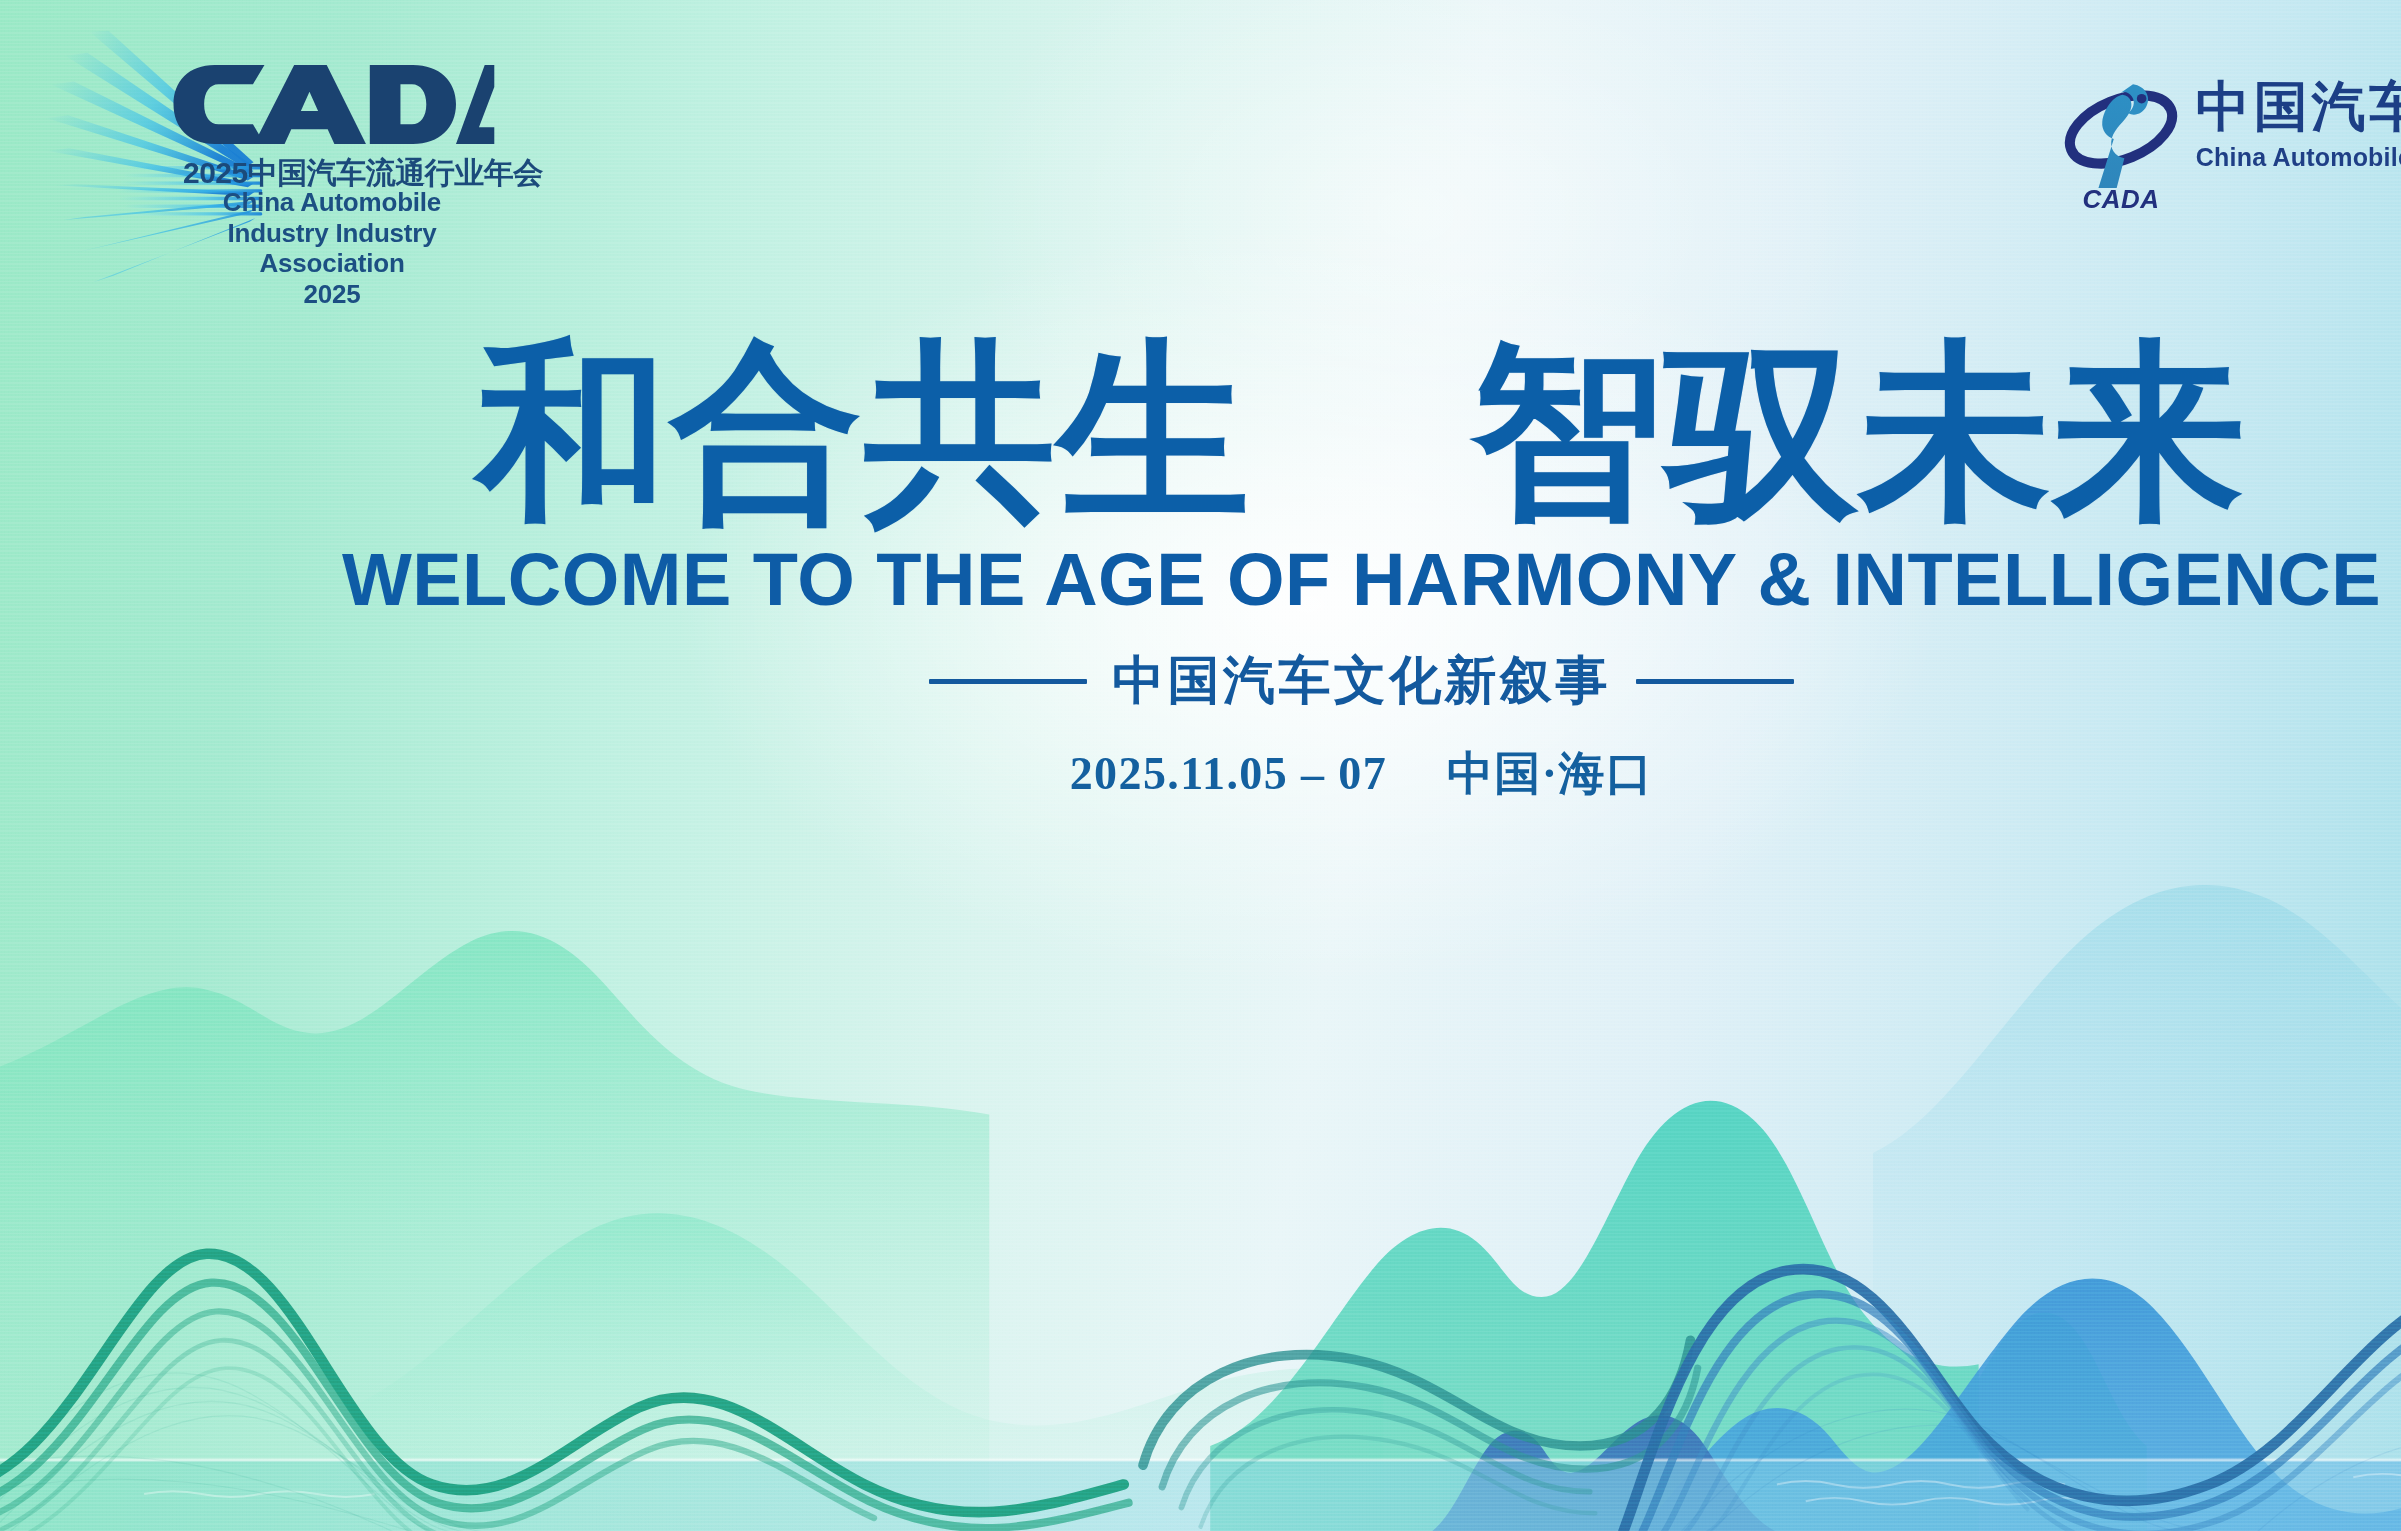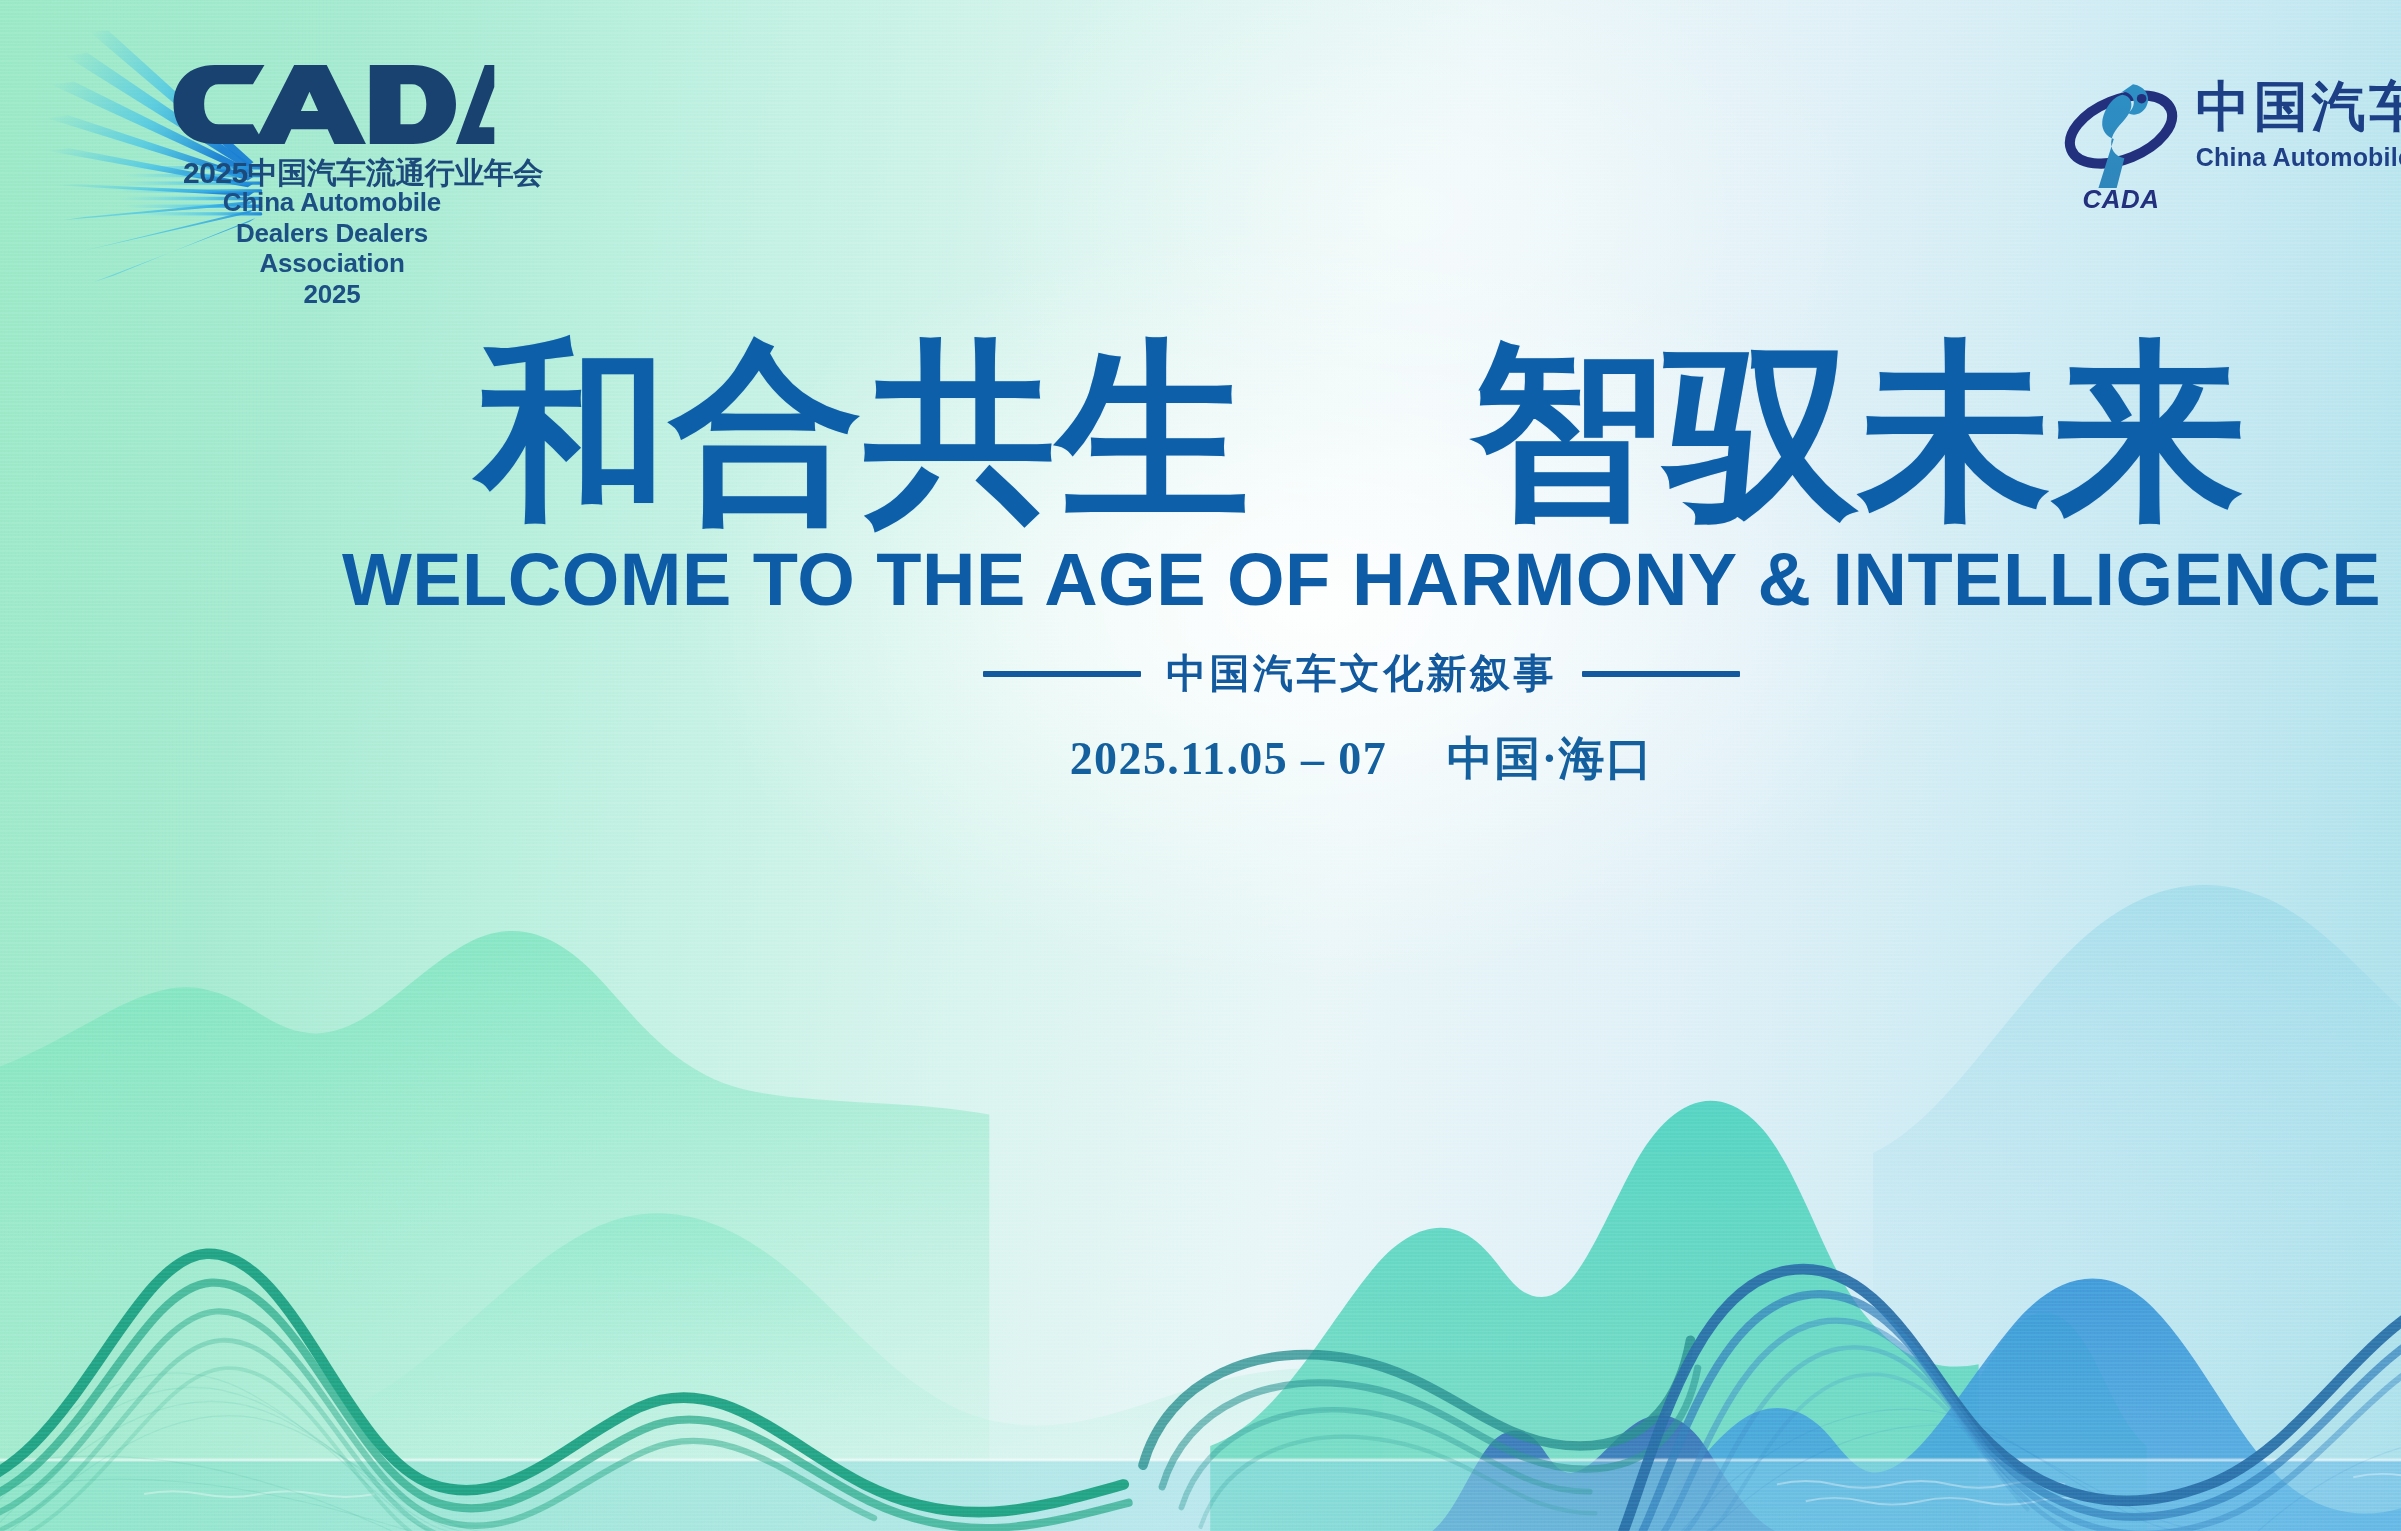--- a/index.html
+++ b/index.html
@@ -179,21 +179,21 @@
     justify-content: center;
     gap: 25px;
   }
   .sub-rule {
     width: 158px;
     height: 5.3px;
     background: #13599e;
     border-radius: 1px;
   }
   .subtitle-cn {
-    font-size: 40px;
+    font-size: 52px;
     font-weight: 700;
     color: #13599e;
     letter-spacing: 3.4px;
     white-space: nowrap;
     font-family: Liberation Mono, monospace;
   }
 
   .datebar {
     margin-top: 26.4px;
     font-size: 46px;
@@ -397,21 +397,21 @@
                  M484,40 V124 H508 C 526,124 538,108 538,82 C 538,56 526,40 508,40 Z"></path>
 
         <path d="M600,165 L 660,0 H 680 L 680,46 L 648,130 L 680,130 L 680,165 Z"></path>
       </g>
     </svg>
 
     <div class="logo-left-cn">2025中国汽车流通行业年会</div>
 
     <div class="logo-left-en">
       <div>China Automobile</div>
-      <div>Dealers Dealers</div>
+      <div>Industry Industry</div>
       <div>Association</div>
       <div>2025</div>
     </div>
   </div>
 
   <div class="logo-right">
     <svg class="cada-emblem" viewBox="0 0 250 300">
       <defs>
         <linearGradient id="embTeal" x1="0" y1="0" x2="0" y2="1">
           <stop offset="0%" stop-color="#2d8fc4"></stop>

